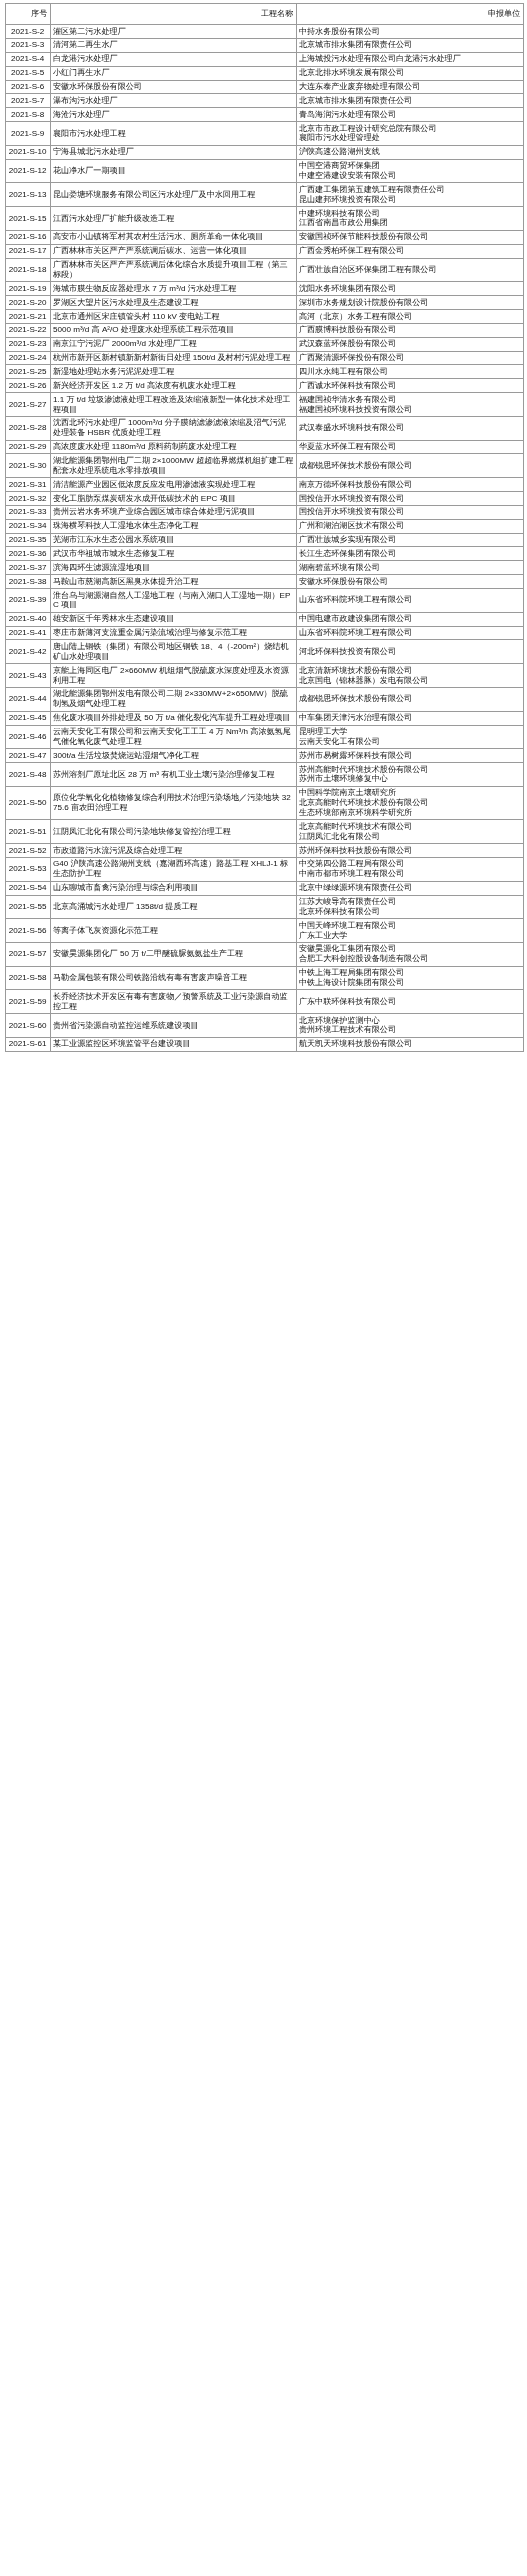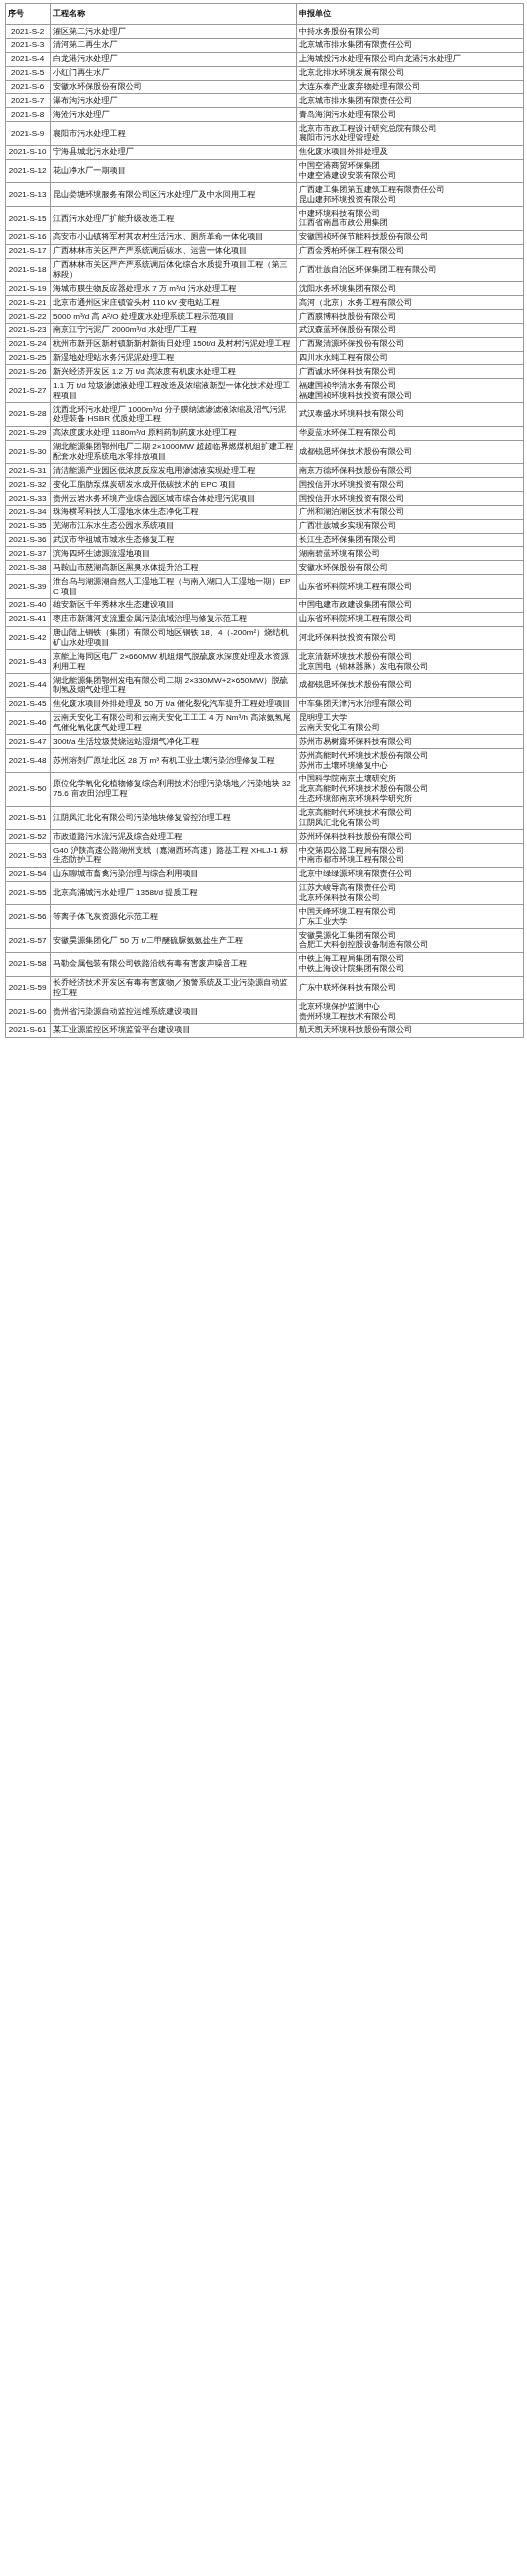--- a/index.html
+++ b/index.html
@@ -21,22 +21,22 @@
     border:0.8px solid #9a9a9a;
     vertical-align:middle;
     padding:1.5px 2.3px;
     font-size:8.1px;
     line-height:1.22;
     color:#111;
     word-break:break-all;
   }
   thead th{
     background:#ffffff;
-    font-weight:bold;
-    text-align:left;
+    font-weight:normal;
+    text-align:right;
     font-size:9px;
     height:17px;
   }
   col.c-no{width:45px;}
   col.c-name{width:246px;}
   col.c-org{width:227px;}
   td.no{
     text-align:center;
     font-size:7.7px;
     white-space:nowrap;
@@ -99,21 +99,21 @@
           <td class="org">青岛海润污水处理有限公司</td>
         </tr>
         <tr>
           <td class="no">2021-S-9</td>
           <td class="name">襄阳市污水处理工程</td>
           <td class="org">北京市市政工程设计研究总院有限公司<br>襄阳市污水处理管理处</td>
         </tr>
         <tr>
           <td class="no">2021-S-10</td>
           <td class="name">宁海县城北污水处理厂</td>
-          <td class="org">焦化废水项目外排处理及</td>
+          <td class="org">沪陕高速公路湖州支线</td>
         </tr>
         <tr>
           <td class="no">2021-S-12</td>
           <td class="name">花山净水厂一期项目</td>
           <td class="org">中国空港商贸环保集团<br>中建空港建设安装有限公司</td>
         </tr>
         <tr>
           <td class="no">2021-S-13</td>
           <td class="name">昆山娄塘环境服务有限公司区污水处理厂及中水回用工程</td>
           <td class="org">广西建工集团第五建筑工程有限责任公司<br>昆山建邦环境投资有限公司</td>
@@ -135,20 +135,25 @@
         </tr>
         <tr>
           <td class="no">2021-S-18</td>
           <td class="name">广西林林市关区严产严系统调后体化综合水质提升项目工程（第三标段）</td>
           <td class="org">广西壮族自治区环保集团工程有限公司</td>
         </tr>
         <tr>
           <td class="no">2021-S-19</td>
           <td class="name">海城市膜生物反应器处理水 7 万 m³/d 污水处理工程</td>
           <td class="org">沈阳水务环境集团有限公司</td>
+        </tr>
+        <tr>
+          <td class="no">2021-S-20</td>
+          <td class="name">罗湖区大望片区污水处理及生态建设工程</td>
+          <td class="org">深圳市水务规划设计院股份有限公司</td>
         </tr>
         <tr>
           <td class="no">2021-S-21</td>
           <td class="name">北京市通州区宋庄镇管头村 110 kV 变电站工程</td>
           <td class="org">高河（北京）水务工程有限公司</td>
         </tr>
         <tr>
           <td class="no">2021-S-22</td>
           <td class="name">5000 m³/d 高 A²/O 处理废水处理系统工程示范项目</td>
           <td class="org">广西膜博科技股份有限公司</td>

